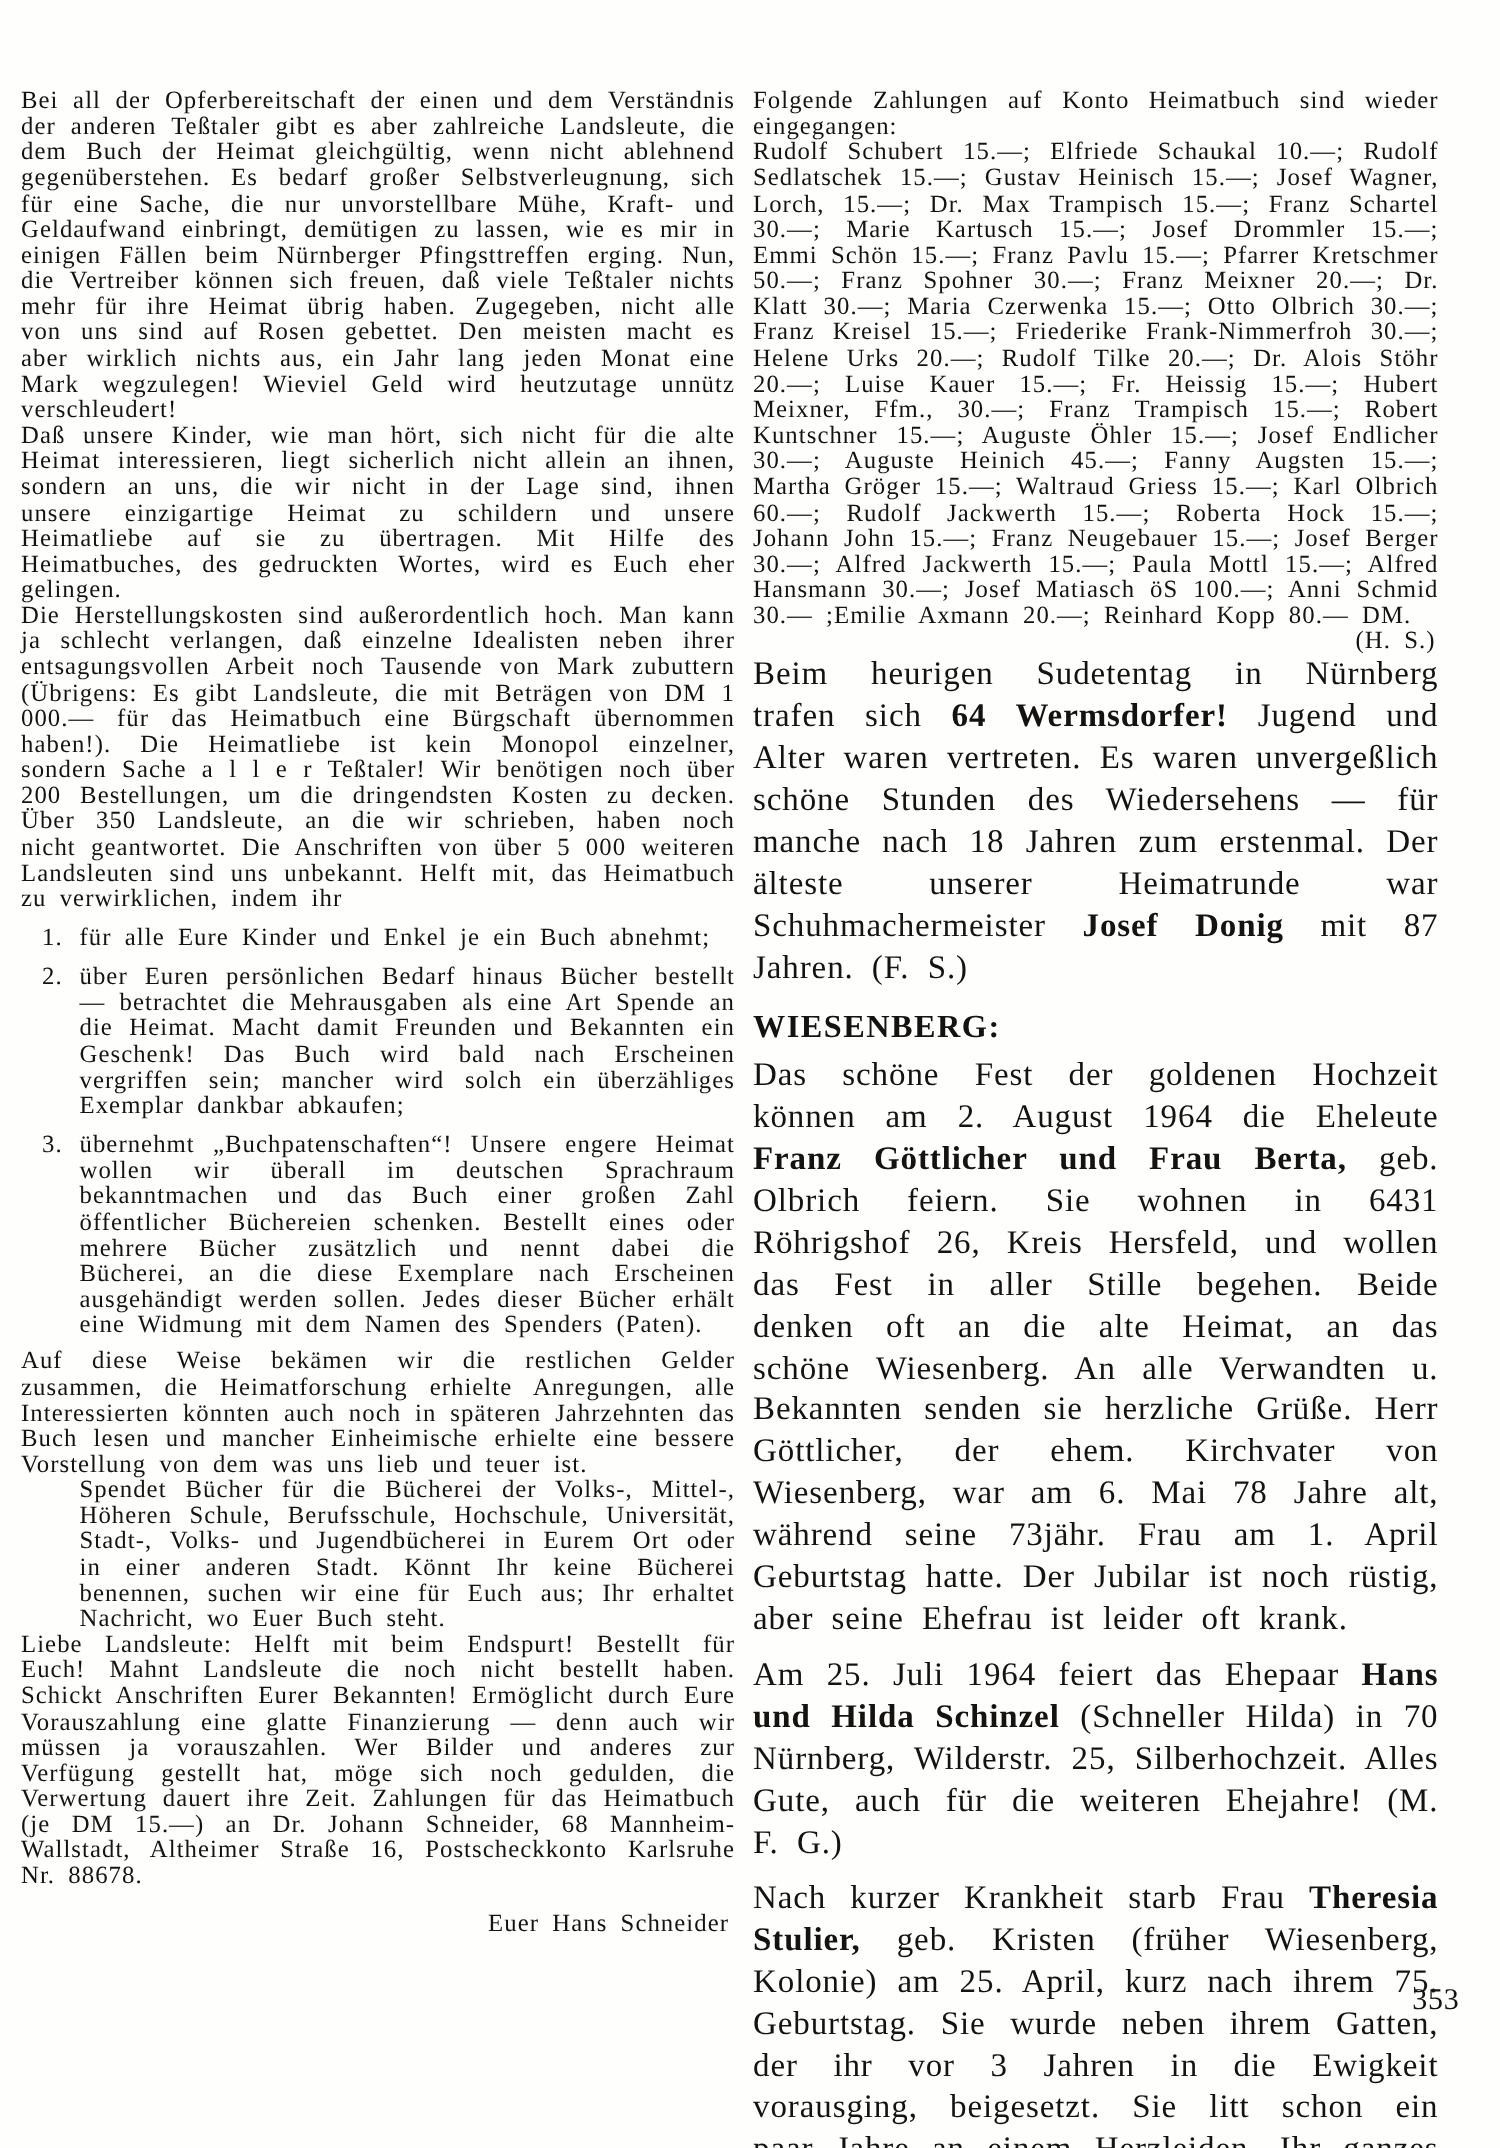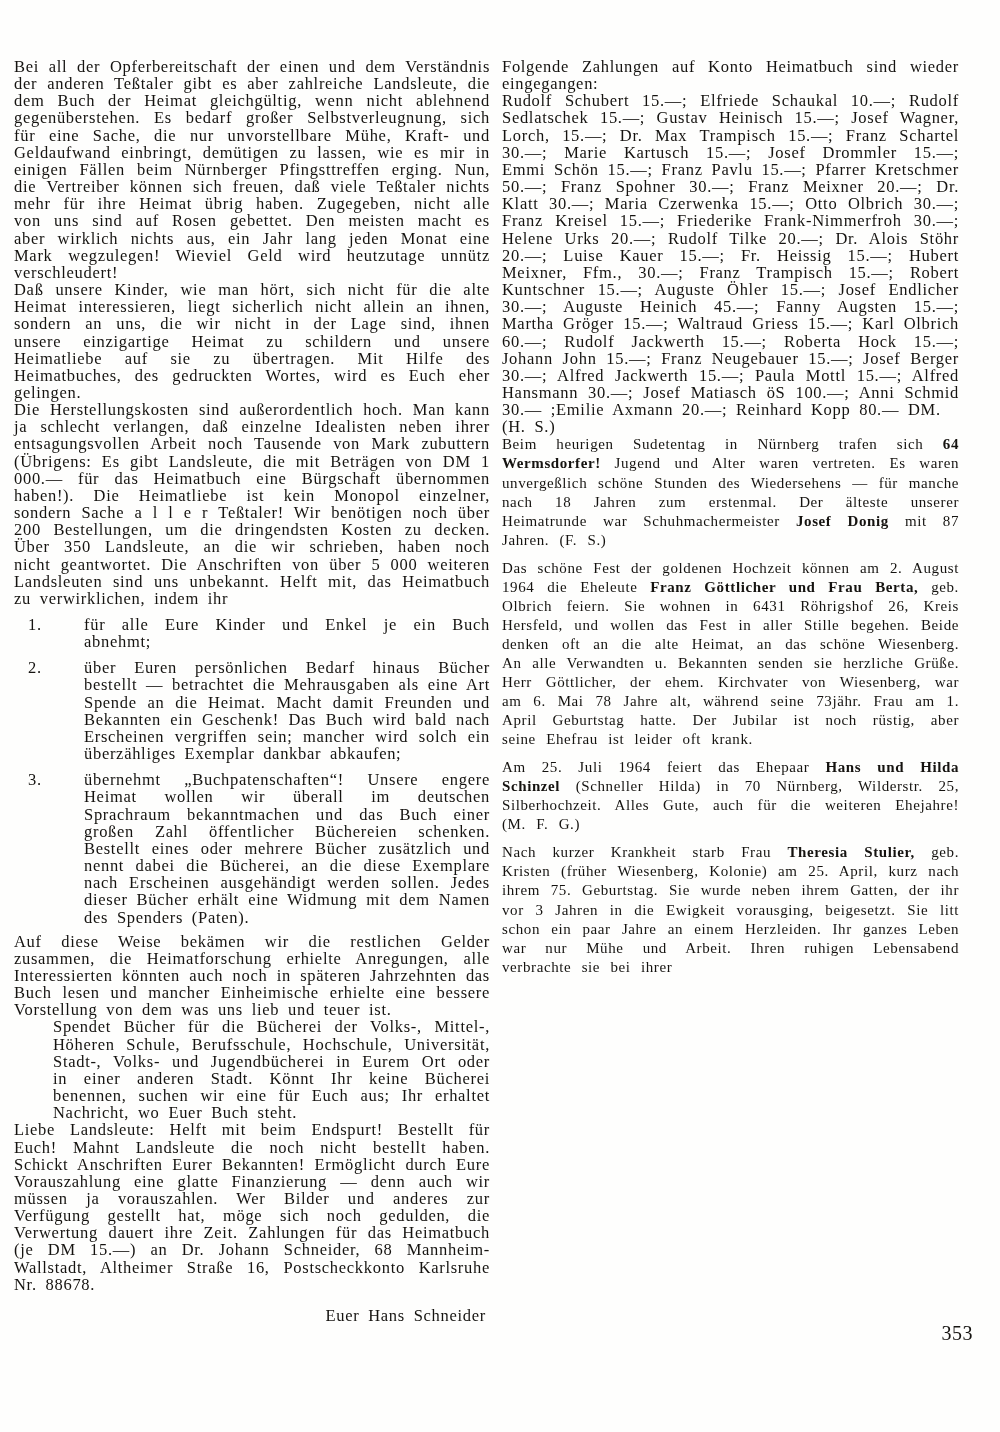--- a/index.html
+++ b/index.html
@@ -27,30 +27,30 @@
   .sm {
     font-size: 16.5px;
     line-height: 1.04;
     letter-spacing: 0.7px;
     word-spacing: 4px;
   }
   .gap { margin-top: 7px; }
   
   .list-item { display: flex; margin-top: 9px; padding-left: 14px; }
   .list-num  { flex: none; width: 25px; }
-  .list-item .para { flex: 1; margin-left: 31px; }
+  .list-item .para { flex: 1; }
   
   .pi { margin-left: 39px; }
   
   .sig { text-align: right; margin-top: 14px; padding-right: 4px; }
   
-  .note { margin: 0; padding-right: 2px; }
+  .note { text-align: right; margin: 0; padding-right: 2px; }
   
   .lg {
-    font-size: 15px;
+    font-size: 22px;
     line-height: 1.27;
     letter-spacing: 0.6px;
     word-spacing: 6px;
     margin-bottom: 9px;
   }
   
   .h {
     font-size: 21.5px;
     font-weight: bold;
     letter-spacing: 1px;
@@ -91,19 +91,20 @@
         <p class="blk sm gap"><span>Auf diese Weise bekämen wir die restlichen Gelder zusammen, die Heimatforschung erhielte Anregungen, alle Interessierten könnten auch noch in späteren Jahrzehnten das Buch lesen und mancher Einheimische erhielte eine bessere Vorstellung von dem was uns lieb und teuer ist.</span></p>
         <p class="blk pi sm"><span>Spendet Bücher für die Bücherei der Volks-, Mittel-, Höheren Schule, Berufsschule, Hochschule, Universität, Stadt-, Volks- und Jugendbücherei in Eurem Ort oder in einer anderen Stadt. Könnt Ihr keine Bücherei benennen, suchen wir eine für Euch aus; Ihr erhaltet Nachricht, wo Euer Buch steht.</span></p>
         <p class="blk sm"><span>Liebe Landsleute: Helft mit beim Endspurt! Bestellt für Euch! Mahnt Landsleute die noch nicht bestellt haben. Schickt Anschriften Eurer Bekannten! Ermöglicht durch Eure Vorauszahlung eine glatte Finanzierung — denn auch wir müssen ja vorauszahlen. Wer Bilder und anderes zur Verfügung gestellt hat, möge sich noch gedulden, die Verwertung dauert ihre Zeit. Zahlungen für das Heimatbuch (je DM 15.—) an Dr. Johann Schneider, 68 Mannheim-Wallstadt, Altheimer Straße 16, Postscheckkonto Karlsruhe Nr. 88678.</span></p>
         <p class="blk sig sm"><span>Euer Hans Schneider</span></p>
       </div>
     <div class="col col-right">
         <p class="blk sm"><span>Folgende Zahlungen auf Konto Heimatbuch sind wieder eingegangen:</span></p>
         <p class="blk sm"><span>Rudolf Schubert 15.—; Elfriede Schaukal 10.—; Rudolf Sedlatschek 15.—; Gustav Heinisch 15.—; Josef Wagner, Lorch, 15.—; Dr. Max Trampisch 15.—; Franz Schartel 30.—; Marie Kartusch 15.—; Josef Drommler 15.—; Emmi Schön 15.—; Franz Pavlu 15.—; Pfarrer Kretschmer 50.—; Franz Spohner 30.—; Franz Meixner 20.—; Dr. Klatt 30.—; Maria Czerwenka 15.—; Otto Olbrich 30.—; Franz Kreisel 15.—; Friederike Frank-Nimmerfroh 30.—; Helene Urks 20.—; Rudolf Tilke 20.—; Dr. Alois Stöhr 20.—; Luise Kauer 15.—; Fr. Heissig 15.—; Hubert Meixner, Ffm., 30.—; Franz Trampisch 15.—; Robert Kuntschner 15.—; Auguste Öhler 15.—; Josef Endlicher 30.—; Auguste Heinich 45.—; Fanny Augsten 15.—; Martha Gröger 15.—; Waltraud Griess 15.—; Karl Olbrich 60.—; Rudolf Jackwerth 15.—; Roberta Hock 15.—; Johann John 15.—; Franz Neugebauer 15.—; Josef Berger 30.—; Alfred Jackwerth 15.—; Paula Mottl 15.—; Alfred Hansmann 30.—; Josef Matiasch öS 100.—; Anni Schmid 30.— ;Emilie Axmann 20.—; Reinhard Kopp 80.— DM.</span></p>
         <p class="blk note sm"><span>(H. S.)</span></p>
         <p class="blk lg"><span>Beim heurigen Sudetentag in Nürnberg trafen sich </span><b>64 Wermsdorfer!</b><span> Jugend und Alter waren vertreten. Es waren unvergeßlich schöne Stunden des Wiedersehens — für manche nach 18 Jahren zum erstenmal. Der älteste unserer Heimatrunde war Schuhmachermeister </span><b>Josef Donig</b><span> mit 87 Jahren. (F. S.)</span></p>
+        <p class="blk h"><b>WIESENBERG:</b></p>
         <p class="blk lg"><span>Das schöne Fest der goldenen Hochzeit können am 2. August 1964 die Eheleute </span><b>Franz Göttlicher und Frau Berta,</b><span> geb. Olbrich feiern. Sie wohnen in 6431 Röhrigshof 26, Kreis Hersfeld, und wollen das Fest in aller Stille begehen. Beide denken oft an die alte Heimat, an das schöne Wiesenberg. An alle Verwandten u. Bekannten senden sie herzliche Grüße. Herr Göttlicher, der ehem. Kirchvater von Wiesenberg, war am 6. Mai 78 Jahre alt, während seine 73jähr. Frau am 1. April Geburtstag hatte. Der Jubilar ist noch rüstig, aber seine Ehefrau ist leider oft krank.</span></p>
         <p class="blk lg"><span>Am 25. Juli 1964 feiert das Ehepaar </span><b>Hans und Hilda Schinzel</b><span> (Schneller Hilda) in 70 Nürnberg, Wilderstr. 25, Silberhochzeit. Alles Gute, auch für die weiteren Ehejahre! (M. F. G.)</span></p>
         <p class="blk lg"><span>Nach kurzer Krankheit starb Frau </span><b>Theresia Stulier,</b><span> geb. Kristen (früher Wiesenberg, Kolonie) am 25. April, kurz nach ihrem 75. Geburtstag. Sie wurde neben ihrem Gatten, der ihr vor 3 Jahren in die Ewigkeit vorausging, beigesetzt. Sie litt schon ein paar Jahre an einem Herzleiden. Ihr ganzes Leben war nur Mühe und Arbeit. Ihren ruhigen Lebensabend verbrachte sie bei ihrer</span></p>
       </div>
   </div>
   <div class="page-number">353</div>
 </div>
 
 </body></html>

